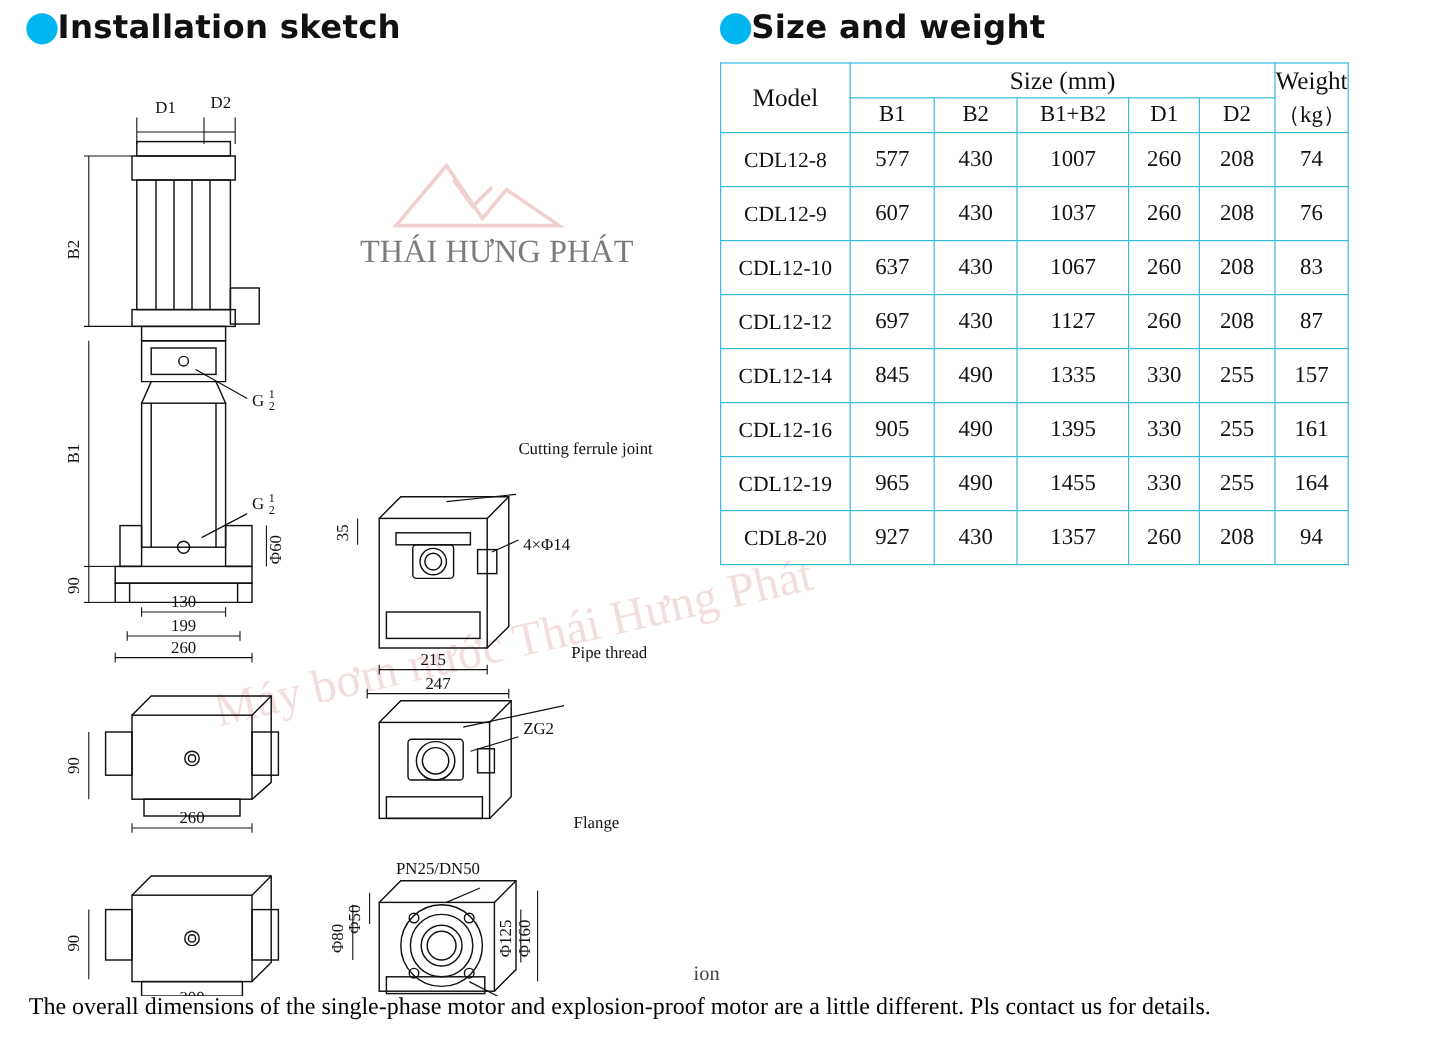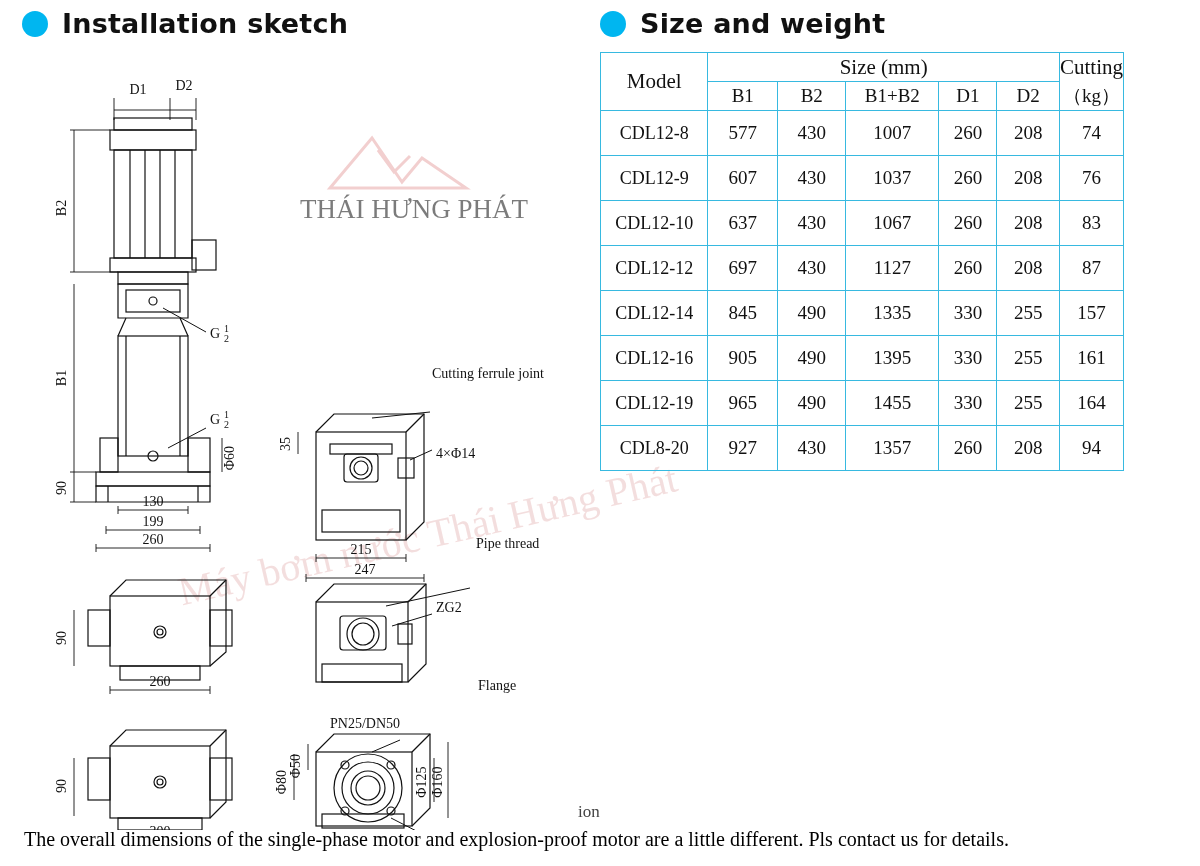--- a/index.html
+++ b/index.html
@@ -3,21 +3,21 @@
 <meta charset="utf-8">
 <style>
   html,body{margin:0;padding:0;}
   body{
     width:1200px;height:866px;background:#ffffff;position:relative;overflow:hidden;
     font-family:"Liberation Serif", serif;color:#111;
   }
   .page{position:absolute;inset:0;}
 
   
-  .section-head{position:absolute;display:flex;align-items:center;gap:14px;}
+  .section-head{position:absolute;display:flex;align-items:center;gap:0;}
   .bullet{width:26px;height:26px;border-radius:50%;background:#00b6f0;display:block;}
   .section-title{font-family:"DejaVu Sans", sans-serif;font-weight:bold;font-size:27px;color:#111;letter-spacing:.2px;}
 
   #head-left{left:22px;top:8px;}
   #head-right{left:600px;top:8px;}
 
   
   .wm{position:absolute;pointer-events:none;}
   #wm-logo{left:290px;top:110px;width:290px;height:120px;opacity:.55;}
   #wm-text2{left:170px;top:490px;width:700px;opacity:.45;transform:rotate(-13deg);
@@ -274,21 +274,21 @@
       <text x="432" y="806">4×Φ18</text>
     </g>
   </svg>
 
   <div id="table-wrap">
     <table>
       <thead>
         <tr>
           <th class="c-model big" rowspan="2">Model</th>
           <th class="big" colspan="5">Size (mm)</th>
-          <th class="c-w big noborder-bottom">Cutting</th>
+          <th class="c-w big noborder-bottom">Weight</th>
         </tr>
         <tr>
           <th class="c-b1">B1</th>
           <th class="c-b2">B2</th>
           <th class="c-sum">B1+B2</th>
           <th class="c-d1">D1</th>
           <th class="c-d2">D2</th>
           <th class="c-w noborder-top">（kg）</th>
         </tr>
       </thead>

